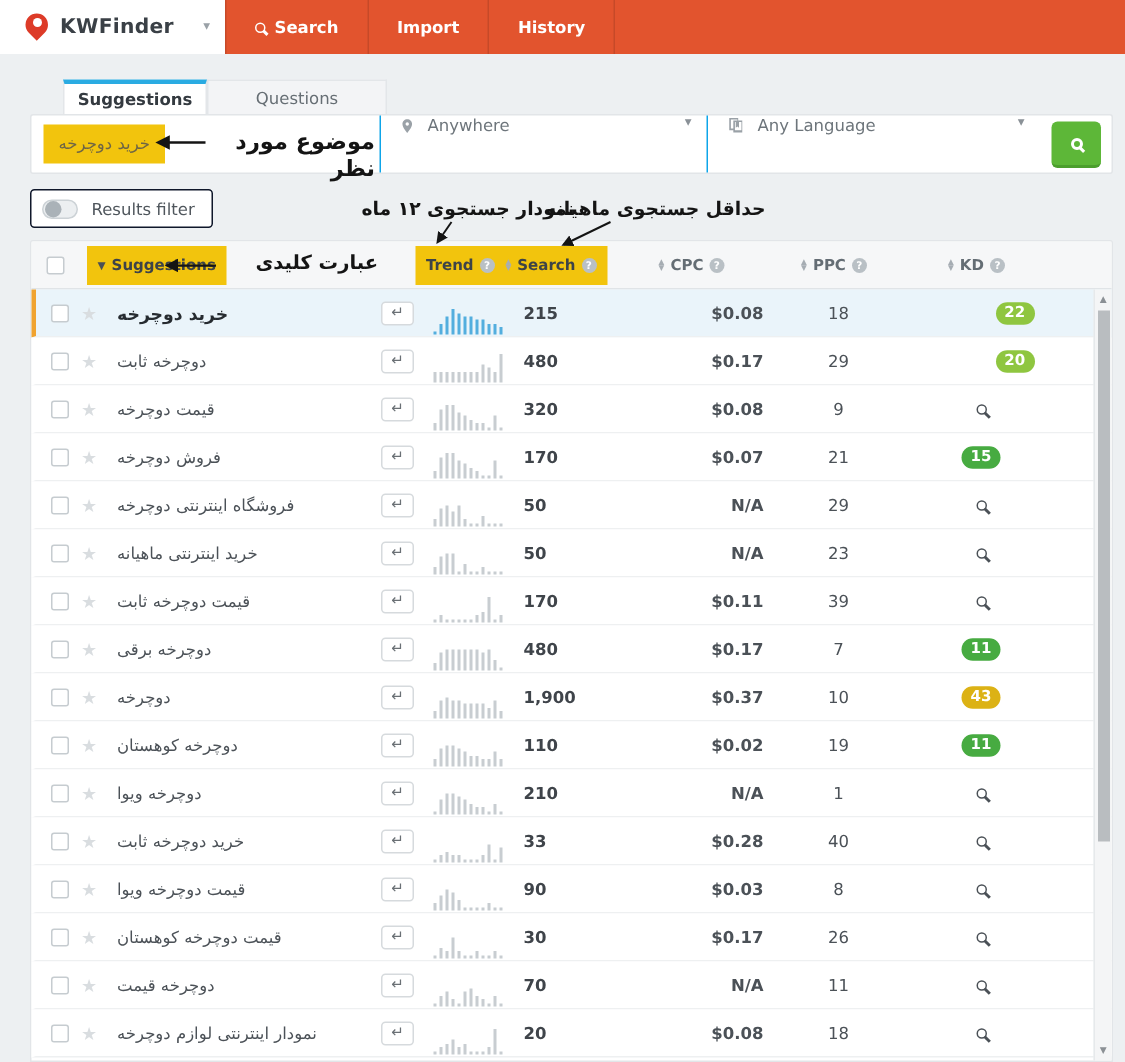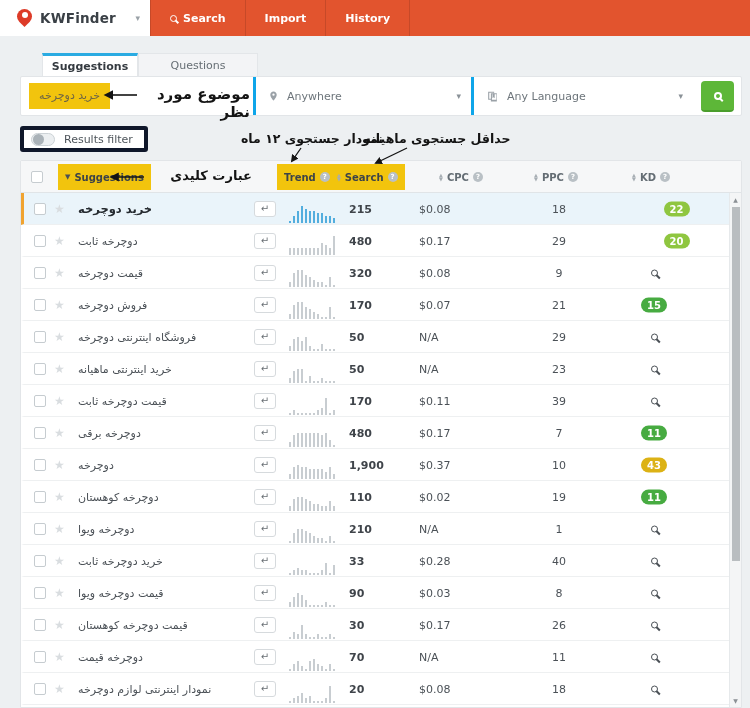--- a/index.html
+++ b/index.html
@@ -32,30 +32,30 @@
 
   
   .tabs { position:absolute; top:53px; left:42px; height:23px; display:flex; }
   .tab { height:23px; display:flex; align-items:center; justify-content:center; font-size:11px; color:#666e74; background:#f3f4f6; border:1px solid #e3e6e9; border-bottom:none; cursor:pointer; }
   .tab.t0 { width:96px; } .tab.t1 { width:120px; } .tab.t2 { width:120px; }
   .tab.active { background:#fff; border-top:3px solid #2aabe2; color:#343a40; font-weight:bold; }
 
   
   .search-panel { position:absolute; top:76px; left:20px; width:722px; height:40px; background:#fff; border:1px solid #e2e5e8; border-radius:2px; }
   .kw-box { position:absolute; left:8px; top:6px; height:26px; line-height:26px; padding:0 10px; background:#f2c40d; font-size:11px; color:#6e6545; direction:rtl; cursor:text; }
-  .sec { position:absolute; top:0; height:38px; display:flex; align-items:center; border-left:3px solid #0ea5e9; cursor:pointer; }
+  .sec { position:absolute; top:0; height:38px; display:flex; border-left:1px solid #0ea5e9; cursor:pointer; }
   .sec-location { left:232px; width:218px; }
   .sec-language { left:450px; width:222px; }
   .sec .sec-label { font-size:11px; color:#6d757b; margin-left:8px; }
   .sec .sec-caret { margin-left:auto; margin-right:10px; color:#8a9197; font-size:9px; }
   .sec svg { margin-left:12px; }
   .search-btn { position:absolute; left:680px; top:4px; width:33px; height:31px; background:#5db738; border-bottom:2px solid #4b9e2d; border-radius:4px; display:flex; align-items:center; justify-content:center; cursor:pointer; }
 
   
-  .results-filter { position:absolute; top:126px; left:20px; height:26px; background:#fff; border:4px solid #0f172a; border-radius:3px; display:flex; align-items:center; padding:0 11px 0 7px; cursor:pointer; }
+  .results-filter { position:absolute; top:126px; left:20px; height:26px; background:#fff; border:1px solid #0f172a; border-radius:3px; display:flex; align-items:center; padding:0 11px 0 7px; cursor:pointer; }
   .toggle { width:24px; height:13px; border-radius:8px; background:#eceff1; border:1px solid #ccd2d6; position:relative; }
   .toggle::after { content:""; position:absolute; left:1px; top:0; width:11px; height:11px; border-radius:50%; background:#aab2b8; }
   .rf-label { font-size:11px; color:#4f565c; margin-left:9px; }
 
   
   .ann { position:absolute; color:#141414; font-weight:bold; direction:rtl; z-index:40; }
   .ann-keyword { left:140px; top:85px; width:110px; font-size:15px; }
   .ann-trend { left:237px; top:131px; width:150px; font-size:12.5px; text-align:center; }
   .ann-search { left:362px; top:131px; width:150px; font-size:12.5px; text-align:center; }
   .ann-sugg { left:147px; top:168px; width:105px; font-size:13px; }
@@ -85,21 +85,21 @@
   .cell { position:absolute; top:50%; transform:translateY(-50%); font-size:11px; color:#4b5157; }
   .star { left:30px; font-size:12px; color:#d9dde0; cursor:pointer; }
   .kw { left:54px; direction:rtl; white-space:nowrap; }
   .row.active .kw { font-weight:bold; font-size:11.5px; color:#262b30; }
   .kw-btn { left:230px; width:22px; height:16px; border:1px solid #d6dadd; border-radius:3px; background:#fff; display:flex; align-items:center; justify-content:center; cursor:pointer; }
   .kw-btn span { font-size:10px; color:#6a7075; line-height:10px; }
   .trend { position:absolute; left:265px; bottom:1px; width:47px; height:20px; display:flex; align-items:flex-end; gap:2px; }
   .tbar { width:2px; background:#c8cdd1; }
   .row.active .tbar { background:#53aede; }
   .c-search { left:325px; font-weight:bold; color:#3f444a; }
-  .c-cpc { left:395px; width:90px; text-align:left; }
+  .c-cpc { left:395px; width:90px; text-align:right;font-weight:bold; }
   .c-ppc { left:492px; width:86px; text-align:center; }
   .c-kd { left:590px; width:80px; text-align:center; }
   .kd-badge { display:inline-block; min-width:26px; padding:0 6px; height:15px; line-height:15px; border-radius:8px; color:#fff; font-size:10px; font-weight:bold; }
   .kd-badge.green-light { background:#8fc640;margin-left:45px; }
   .kd-badge.green { background:#47ab41; }
   .kd-badge.yellow { background:#dcb215; }
 
   
   .scrollbar { position:absolute; top:32px; right:0; bottom:0; width:12px; background:#f4f5f6; border-left:1px solid #e6e9eb; }
   .sb-arrow { position:absolute; left:0; width:11px; text-align:center; font-size:6px; color:#8b9095; cursor:pointer; }

